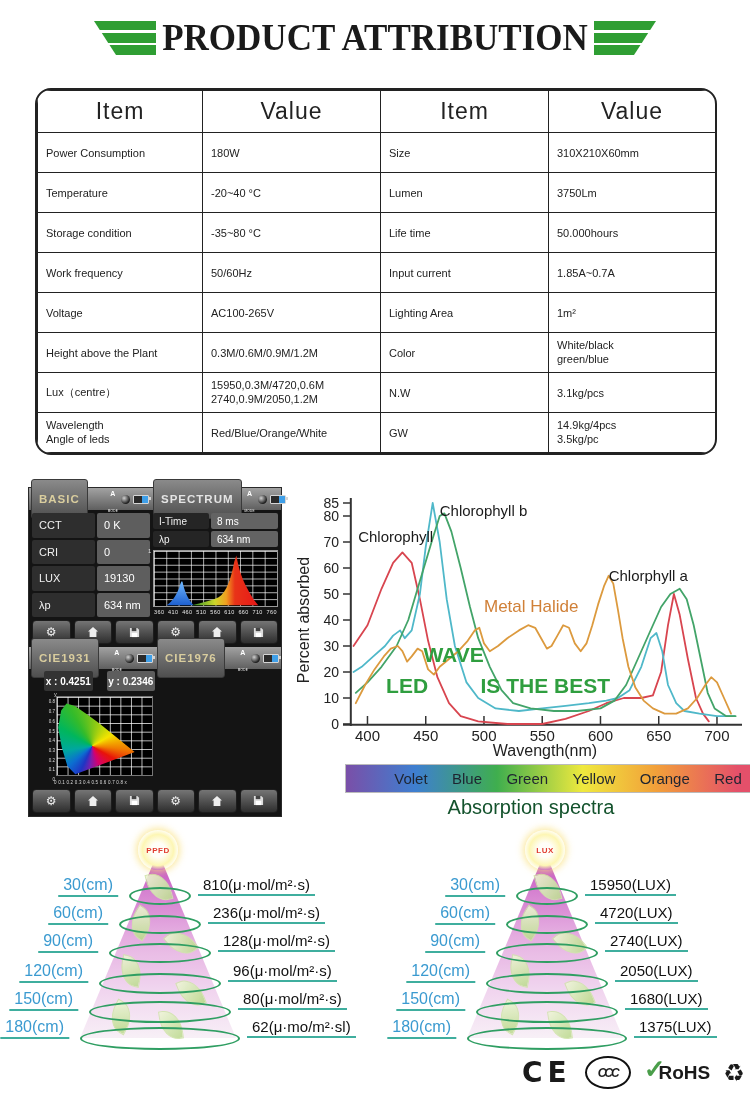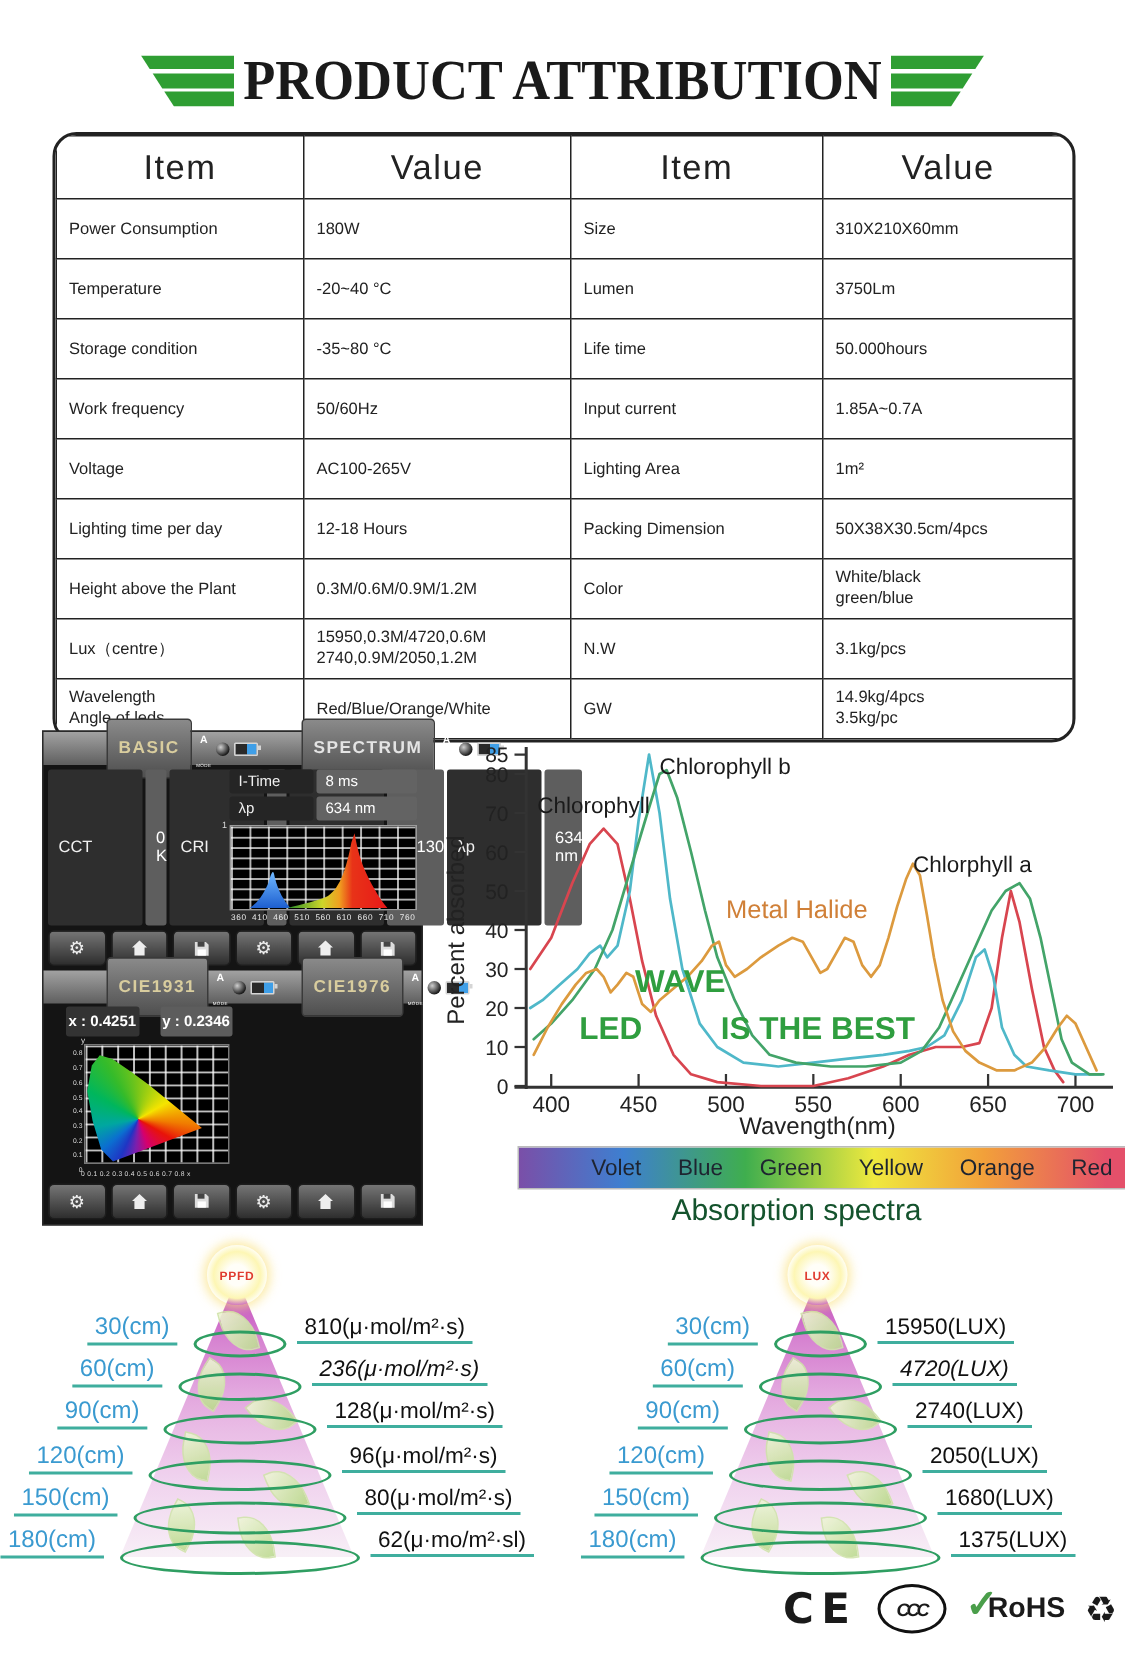--- a/index.html
+++ b/index.html
@@ -1,49 +1,49 @@
 <!DOCTYPE html>
 <html><head>
 <meta charset="utf-8">
 <style>
   html,body{margin:0;padding:0;}
   body{width:750px;height:1110px;position:relative;background:#fff;font-family:"Liberation Sans",sans-serif;color:#1a1a1a;overflow:hidden;}
 
   
-  .hdr{position:absolute;top:34px;left:0;width:750px;display:flex;justify-content:center;align-items:center;gap:6px;}
+  .hdr{position:absolute;top:18px;left:0;width:750px;display:flex;justify-content:center;align-items:center;gap:6px;}
   .hdr-title{font-family:"Liberation Serif",serif;font-weight:bold;font-size:35px;letter-spacing:0px;transform:scaleY(1.08);white-space:nowrap;}
   .wing{width:62px;height:34px;}
   .wing.right{transform:scaleX(-1);}
 
   
   .spec-wrap{position:absolute;top:88px;left:35px;width:678px;border:2px solid #222;border-radius:16px;overflow:hidden;background:#fff;}
   table.spec{border-collapse:collapse;width:100%;table-layout:fixed;}
   table.spec td,table.spec th{border:1.5px solid #222;font-size:11px;text-align:left;padding:2px 8px;height:35px;color:#222;}
   table.spec th{font-size:23px;font-weight:normal;text-align:center;height:37px;letter-spacing:1px;}
   table.spec col.c0{width:165px;} table.spec col.c1{width:178px;}
   table.spec col.c2{width:168px;} table.spec col.c3{width:167px;}
   td.val{padding-left:14px;}
   .pre{white-space:pre-line;line-height:1.2;}
   td.small{font-size:14px;}
 
   
   .meter{position:absolute;left:28px;top:487px;width:252px;height:328px;background:#141414;border:1px solid #2a2a2a;display:flex;flex-direction:column;font-family:"Liberation Sans",sans-serif;}
   .mhead{height:22px;display:flex;align-items:center;background:linear-gradient(#a2a2a2,#5f5f5f);}
   .mhalf{width:50%;display:flex;align-items:center;gap:3px;padding:0 2px;}
-  .mtitle{background:linear-gradient(#8a8a8a,#4f4f4f);border:1px solid #3a3a3a;border-radius:3px;color:#d9cd9e;font-weight:bold;font-size:11.5px;letter-spacing:1px;padding:13px 7px;white-space:nowrap;margin-left:40px;}
+  .mtitle{background:linear-gradient(#8a8a8a,#4f4f4f);border:1px solid #3a3a3a;border-radius:3px;color:#d9cd9e;font-weight:bold;font-size:11.5px;letter-spacing:1px;padding:13px 7px;white-space:nowrap;}
   .mtitle.silver{color:#e4e4e4;}
   .micons{display:flex;align-items:center;gap:3px;margin-left:auto;}
   .amode{color:#fff;text-align:center;line-height:1;}
   .amode .a{font-size:7px;font-weight:bold;}
   .amode .m{font-size:3px;letter-spacing:.3px;}
   .cbtn{width:9px;height:9px;border-radius:50%;background:radial-gradient(circle at 35% 35%,#cfcfcf,#1c1c1c 70%);}
   .batt{width:14px;height:7px;border:1px solid #d5d5d5;border-radius:1px;background:linear-gradient(90deg,#2a2a2a 55%,#3f9fe8 55%);position:relative;}
   .batt:after{content:"";position:absolute;right:-3px;top:1.5px;width:2px;height:3px;background:#d5d5d5;}
   .sectionA{display:flex;height:112px;padding:3px 3px 1px 3px;gap:3px;}
-  .basic-col{width:118px;display:flex;flex-direction:row;gap:2px;}
+  .basic-col{width:118px;display:flex;flex-direction:column;gap:2px;}
   .brow{display:flex;gap:2px;flex:1;}
   .blabel{width:56px;background:#2e2e2e;color:#f0f0f0;font-size:11px;display:flex;align-items:center;padding-left:7px;border-radius:2px;}
   .bval{flex:1;background:#5e5e5e;color:#fff;font-size:11px;display:flex;align-items:center;padding-left:7px;border-radius:2px;}
   .spec-col{flex:1;display:flex;flex-direction:column;gap:2px;}
   .srow{display:flex;gap:2px;height:16px;}
   .slabel{width:50px;background:#252525;color:#f0f0f0;font-size:10px;display:flex;align-items:center;padding-left:6px;border-radius:2px;}
   .sval{flex:1;background:#636363;color:#fff;font-size:10px;display:flex;align-items:center;padding-left:6px;border-radius:2px;}
   .spec-chart{position:relative;flex:1;background:#000;border:1px solid #9a9a9a;margin-top:1px;
      background-image:linear-gradient(rgba(255,255,255,.7) 1px,transparent 1px),linear-gradient(90deg,rgba(255,255,255,.7) 1px,transparent 1px);
      background-size:10% 12.5%;}
@@ -86,21 +86,21 @@
      clip-path:polygon(50% 0,100% 100%,0 100%);
      background:linear-gradient(180deg,#b93ab5 0%,#cf6cc9 18%,#e3a7de 45%,#f0d3ee 75%,#f7eef6 100%);opacity:.95;}
   .sun{position:absolute;top:0;left:calc(var(--apex) - 20px);width:40px;height:40px;border-radius:50%;
      background:radial-gradient(circle,#fffef8 25%,#fdf6b4 55%,rgba(253,246,180,0) 74%);
      box-shadow:0 0 7px 2px rgba(250,225,130,.75);display:flex;align-items:center;justify-content:center;z-index:3;}
   .sun span{color:#e03c30;font-size:8px;font-weight:bold;letter-spacing:.5px;}
   .lvl-ellipse{position:absolute;border:2px solid #2f9e62;border-radius:50%;background:rgba(255,255,255,.06);z-index:2;}
   .height-label{position:absolute;color:#3a9ad0;font-size:16px;border-bottom:2px solid #3fae9e;padding:0 5px 1px 5px;transform:translateX(-100%);white-space:nowrap;z-index:3;}
   .cone-val{position:absolute;color:#111;font-size:15px;border-bottom:2px solid #3fae9e;padding:0 5px 1px 5px;white-space:nowrap;z-index:3;}
   .r0 .height-label{top:46px;left:calc(var(--apex) - 40px);} .r0 .cone-val{top:46px;left:calc(var(--apex) + 40px);} .r0 .lvl-ellipse{top:57px;left:calc(var(--apex) - 29px);width:58px;height:14px;}
-  .r1 .height-label{top:74px;left:calc(var(--apex) - 50px);} .r1 .cone-val{top:74px;left:calc(var(--apex) + 50px);font-style:italic;} .r1 .lvl-ellipse{top:85px;left:calc(var(--apex) - 39px);width:78px;height:15px;}
+  .r1 .height-label{top:74px;left:calc(var(--apex) - 50px);} .r1 .cone-val{top:74px;left:calc(var(--apex) + 50px);} .r1 .lvl-ellipse{top:85px;left:calc(var(--apex) - 39px);width:78px;height:15px;}
   .r2 .height-label{top:102px;left:calc(var(--apex) - 60px);} .r2 .cone-val{top:102px;left:calc(var(--apex) + 60px);} .r2 .lvl-ellipse{top:113px;left:calc(var(--apex) - 49px);width:98px;height:16px;}
   .r3 .height-label{top:132px;left:calc(var(--apex) - 70px);} .r3 .cone-val{top:132px;left:calc(var(--apex) + 70px);} .r3 .lvl-ellipse{top:143px;left:calc(var(--apex) - 59px);width:118px;height:17px;}
   .r4 .height-label{top:160px;left:calc(var(--apex) - 80px);} .r4 .cone-val{top:160px;left:calc(var(--apex) + 80px);} .r4 .lvl-ellipse{top:171px;left:calc(var(--apex) - 69px);width:138px;height:18px;}
   .r5 .height-label{top:188px;left:calc(var(--apex) - 89px);} .r5 .cone-val{top:188px;left:calc(var(--apex) + 89px);} .r5 .lvl-ellipse{top:197px;left:calc(var(--apex) - 78px);width:156px;height:19px;}
   .leaf{position:absolute;width:20px;height:28px;background:linear-gradient(145deg,#eef5d6,#b9d98a);border:1px solid #cfe3a8;border-radius:0 80% 0 80%;opacity:.9;z-index:1;}
 
   
   .certs{position:absolute;left:522px;top:1056px;display:flex;align-items:center;gap:13px;}
   .ce{font-size:28px;font-weight:bold;letter-spacing:5px;font-family:"DejaVu Sans",sans-serif;}
   .ccc{width:42px;height:29px;border:2px solid #111;border-radius:50%;display:flex;align-items:center;justify-content:center;font-size:12px;font-weight:bold;font-style:italic;letter-spacing:-2px;}
@@ -162,26 +162,20 @@
     <td>Work  frequency</td>
     <td class="val">50/60Hz</td>
     <td>Input current</td>
     <td class="val">1.85A~0.7A</td>
   </tr>
   <tr>
     <td>Voltage</td>
     <td class="val">AC100-265V</td>
     <td>Lighting Area</td>
     <td class="val">1m²</td>
-  </tr>
-  <tr>
-    <td>Lighting time per day</td>
-    <td class="val">12-18 Hours</td>
-    <td>Packing Dimension</td>
-    <td class="val small">50X38X30.5cm/4pcs</td>
   </tr>
   <tr>
     <td>Height above the Plant</td>
     <td class="val">0.3M/0.6M/0.9M/1.2M</td>
     <td>Color</td>
     <td class="val pre small">White/black
 green/blue</td>
   </tr>
   <tr>
     <td>Lux（centre）</td>

